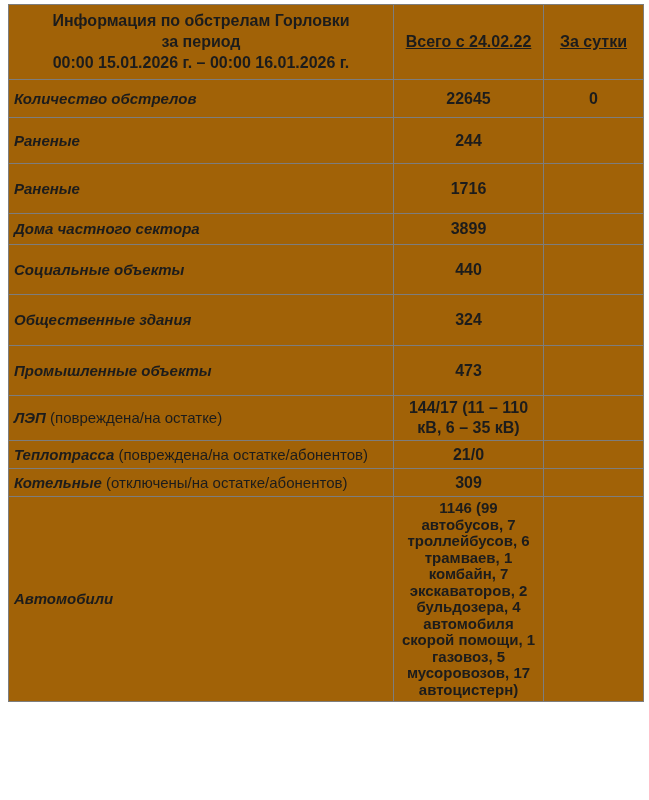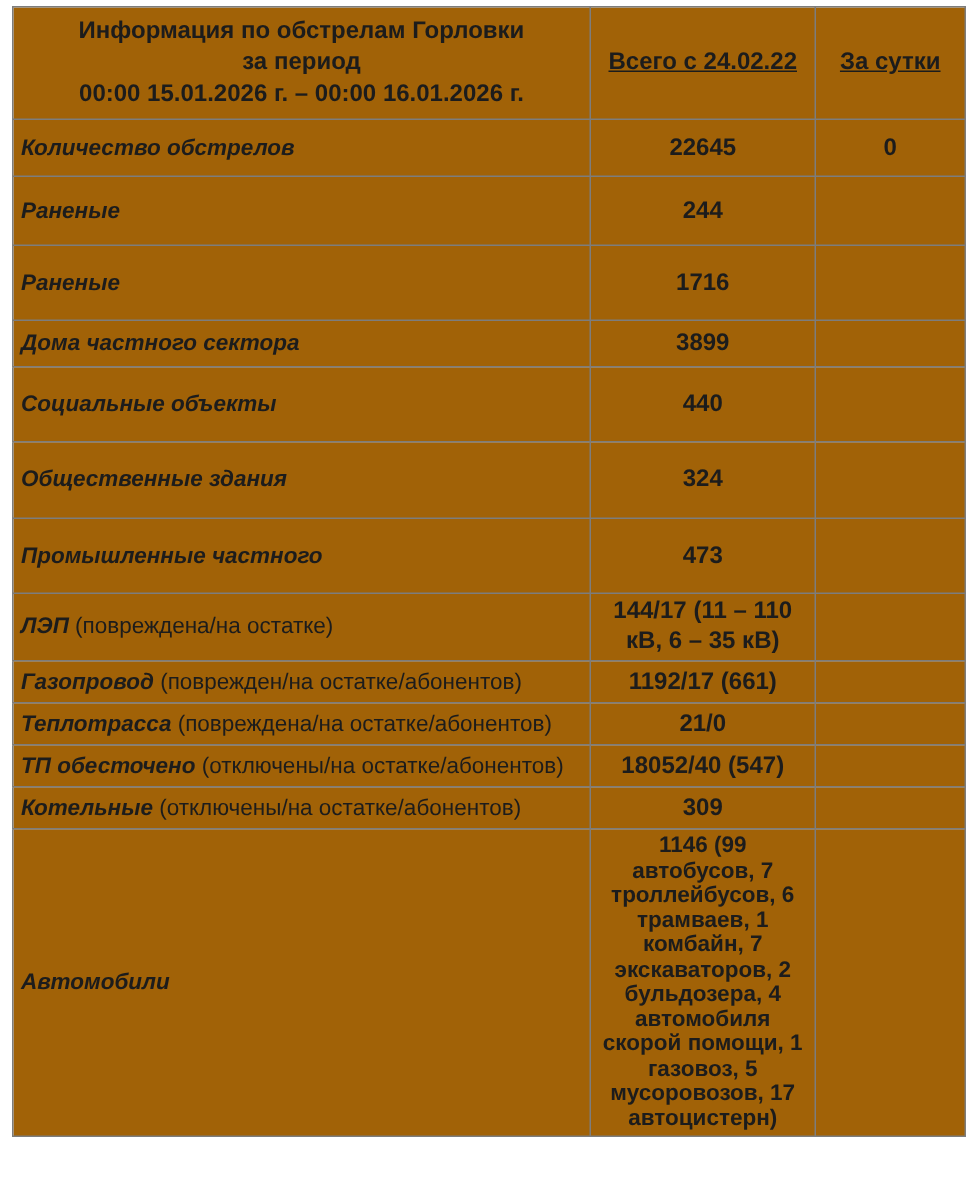--- a/index.html
+++ b/index.html
@@ -91,42 +91,32 @@
         <td class="label-cell"><span class="lbl">Социальные объекты</span> <span class="note"></span></td>
         <td class="val-cell">440</td>
         <td class="daily-cell"></td>
       </tr>
       <tr style="height:51px">
         <td class="label-cell"><span class="lbl">Общественные здания</span> <span class="note"></span></td>
         <td class="val-cell">324</td>
         <td class="daily-cell"></td>
       </tr>
       <tr style="height:50px">
-        <td class="label-cell"><span class="lbl">Промышленные частного</span> <span class="note"></span></td>
+        <td class="label-cell"><span class="lbl">Промышленные объекты</span> <span class="note"></span></td>
         <td class="val-cell">473</td>
         <td class="daily-cell"></td>
       </tr>
       <tr style="height:42px">
         <td class="label-cell"><span class="lbl">ЛЭП</span> <span class="note">(повреждена/на остатке)</span></td>
         <td class="val-cell">144/17 (11 – 110 кВ, 6 – 35 кВ)</td>
         <td class="daily-cell"></td>
       </tr>
       <tr style="height:28px">
-        <td class="label-cell"><span class="lbl">Газопровод</span> <span class="note">(поврежден/на остатке/абонентов)</span></td>
-        <td class="val-cell">1192/17 (661)</td>
-        <td class="daily-cell"></td>
-      </tr>
-      <tr style="height:28px">
         <td class="label-cell"><span class="lbl">Теплотрасса</span> <span class="note">(повреждена/на остатке/абонентов)</span></td>
         <td class="val-cell">21/0</td>
-        <td class="daily-cell"></td>
-      </tr>
-      <tr style="height:28px">
-        <td class="label-cell"><span class="lbl">ТП обесточено</span> <span class="note">(отключены/на остатке/абонентов)</span></td>
-        <td class="val-cell">18052/40 (547)</td>
         <td class="daily-cell"></td>
       </tr>
       <tr style="height:28px">
         <td class="label-cell"><span class="lbl">Котельные</span> <span class="note">(отключены/на остатке/абонентов)</span></td>
         <td class="val-cell">309</td>
         <td class="daily-cell"></td>
       </tr>
       <tr style="height:205px">
         <td class="label-cell"><span class="lbl">Автомобили</span> <span class="note"></span></td>
         <td class="val-cell tight">1146 (99 автобусов, 7 троллейбусов, 6 трамваев, 1 комбайн, 7 экскаваторов, 2 бульдозера, 4 автомобиля скорой помощи, 1 газовоз, 5 мусоровозов, 17 автоцистерн)</td>

